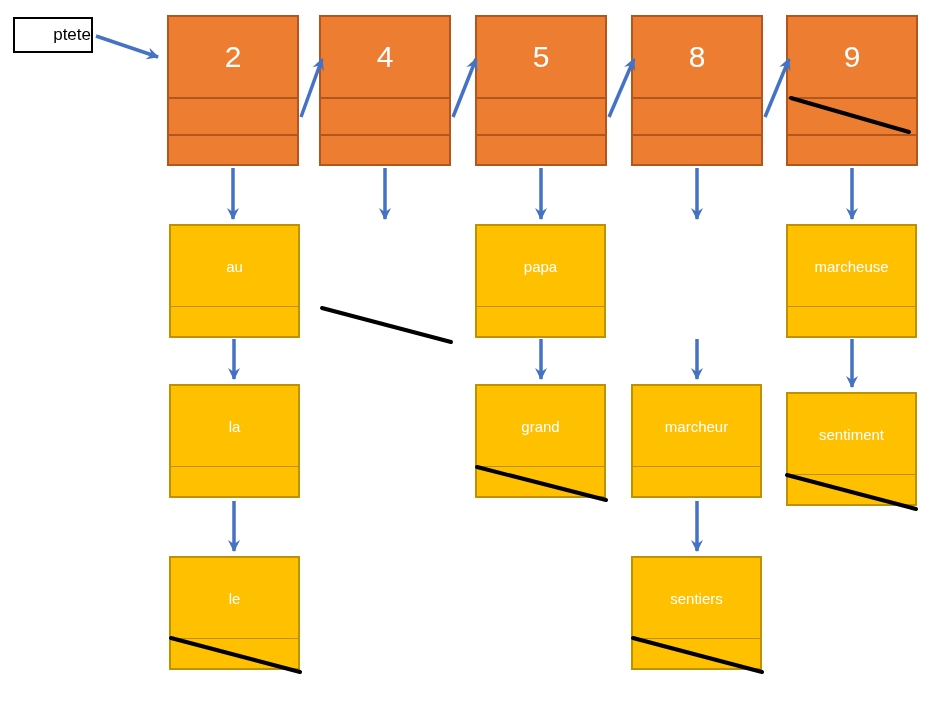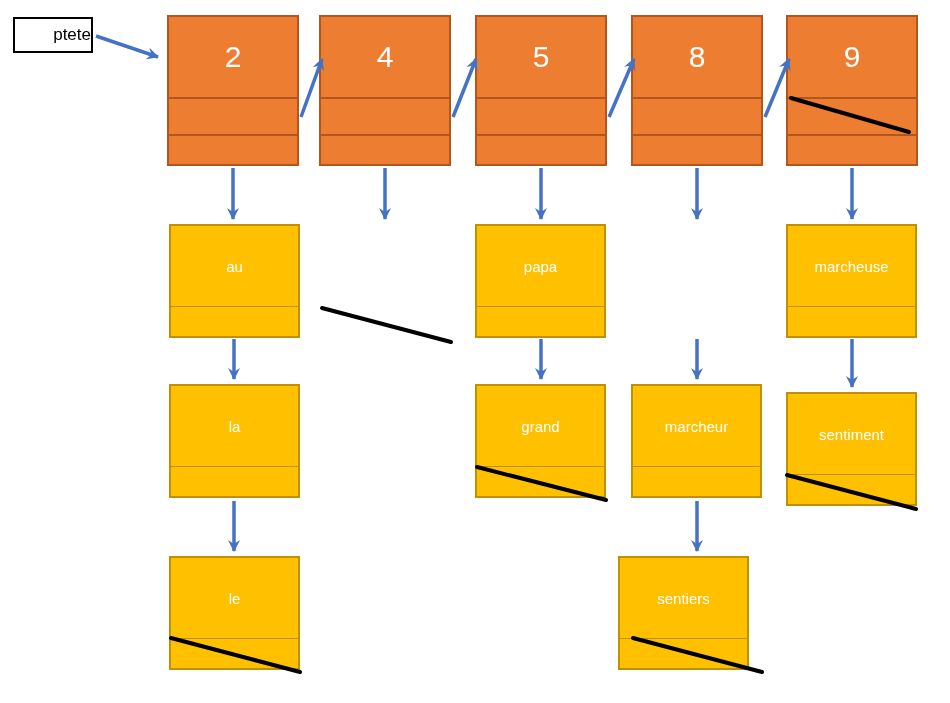--- a/index.html
+++ b/index.html
@@ -139,21 +139,21 @@
       </div>
     <div class="ptr"></div>
   </div>
 
   <div class="node" style="left:631px;top:384px">
     <div class="word">
         <span>marcheur</span>
       </div>
     <div class="ptr"></div>
   </div>
-  <div class="node" style="left:618px;top:556px">
+  <div class="node" style="left:631px;top:556px">
     <div class="word">
         <span>sentiers</span>
       </div>
     <div class="ptr"></div>
   </div>
 
   <div class="node" style="left:786px;top:392px">
     <div class="word">
         <span>sentiment</span>
       </div>

